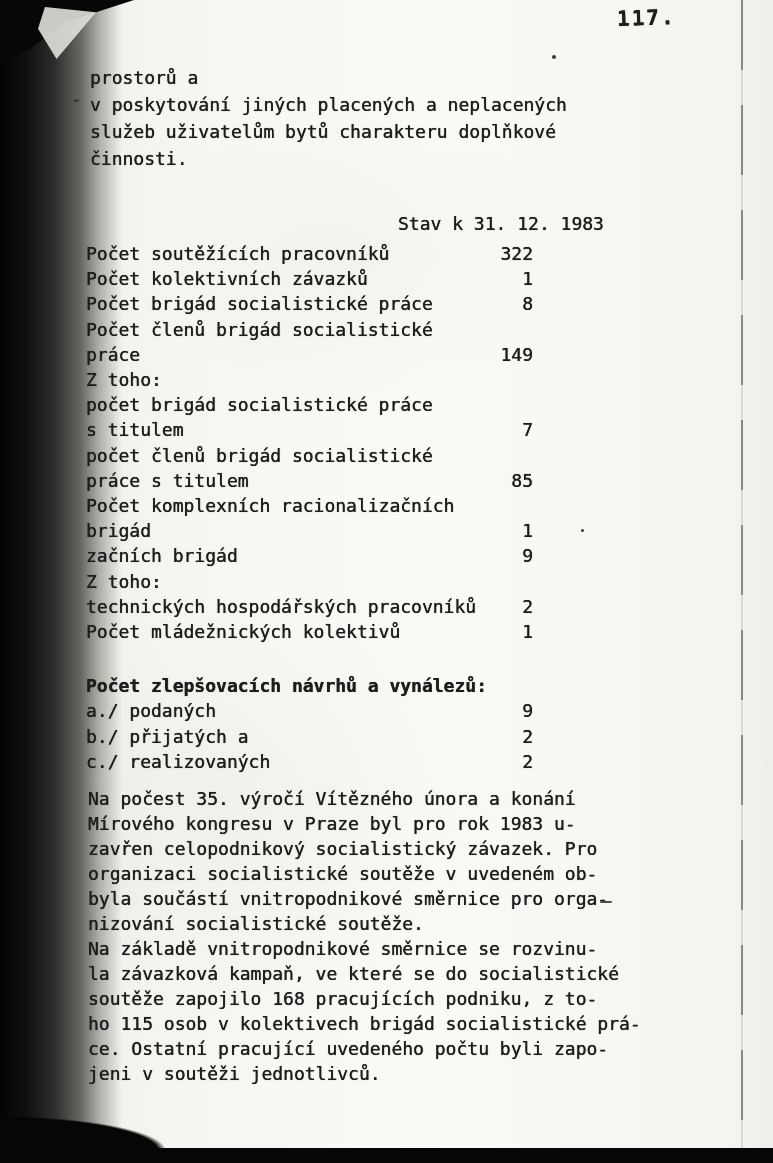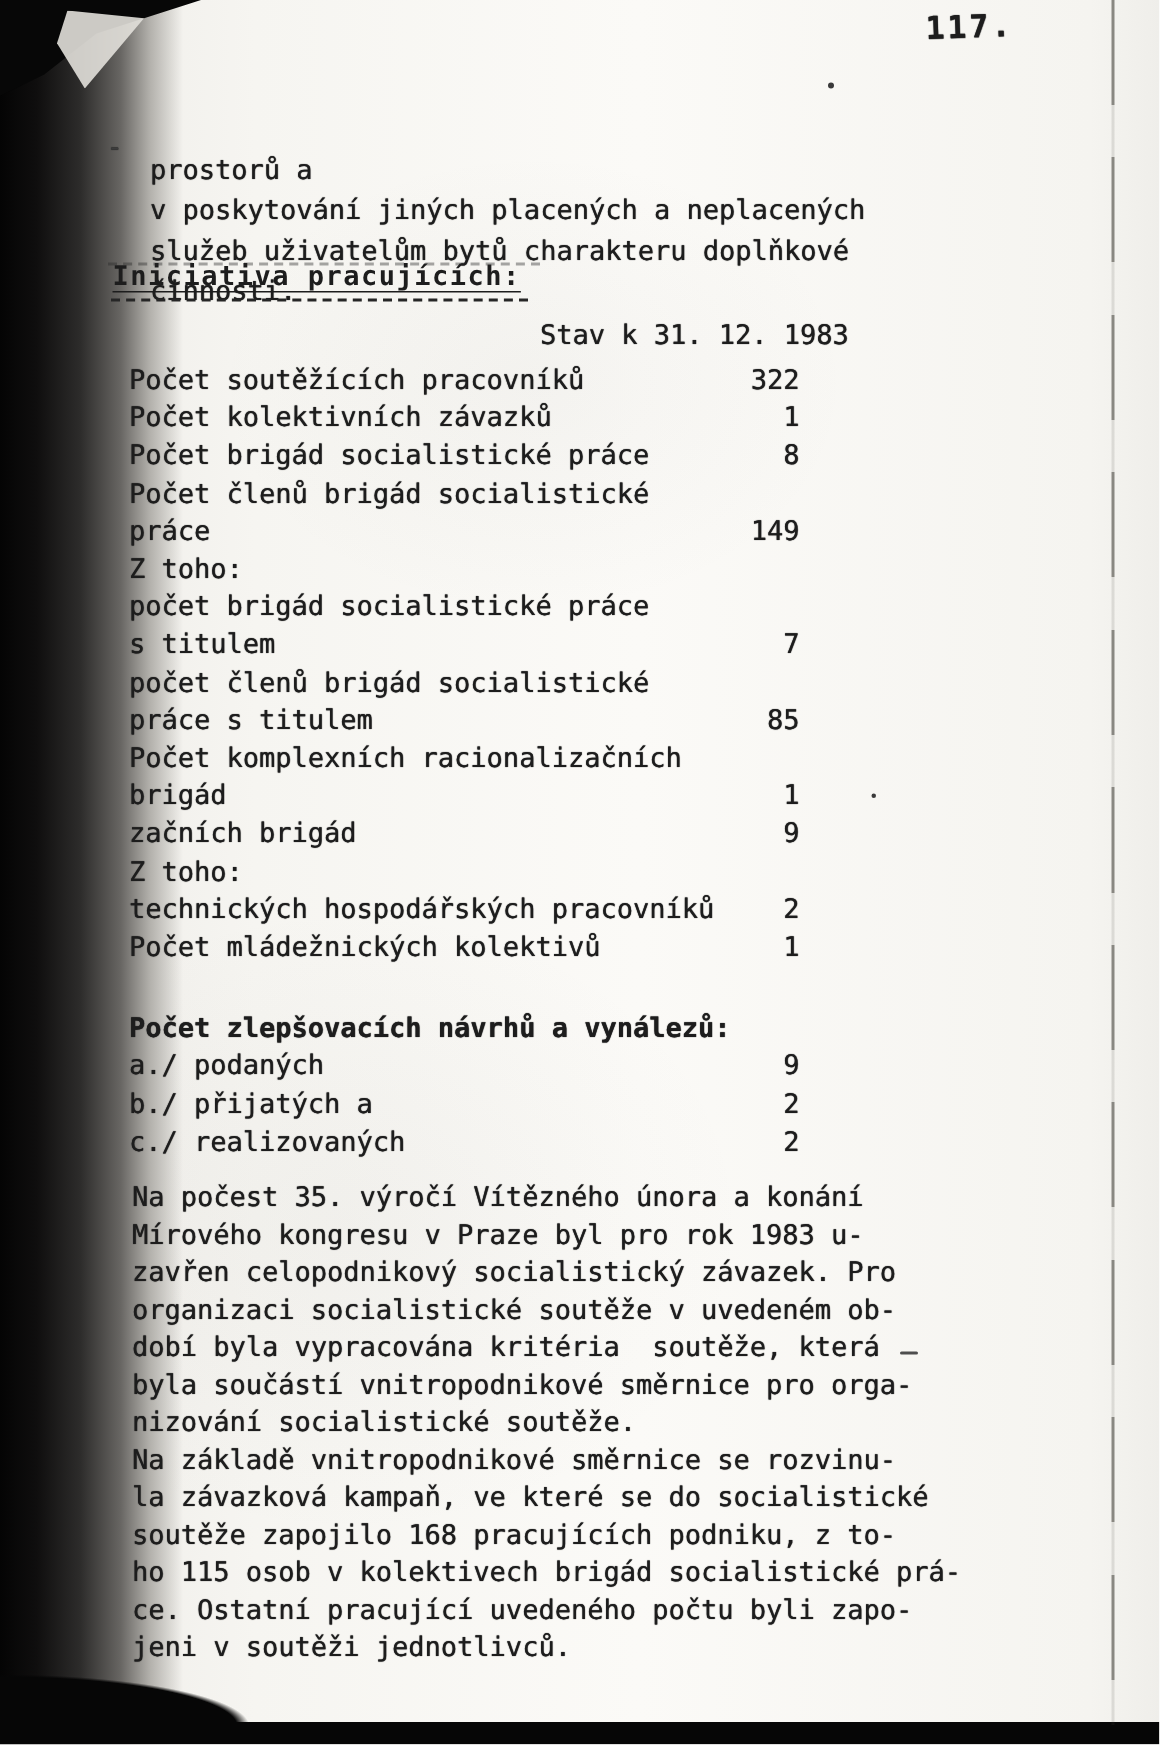--- a/index.html
+++ b/index.html
@@ -46,33 +46,33 @@
     font-size:18px;
     white-space:pre;
     text-shadow:0 0 .7px rgba(22,22,22,.9), .3px .3px 0 rgba(22,22,22,.35);
   }
   .pagenum{
     position:absolute;left:617px;top:6px;
     font-size:21px;font-weight:bold;letter-spacing:2px;
     transform:rotate(-2deg);
   }
   .dash{position:absolute;left:71px;top:88px;color:#3c3c3c;}
-  .intro{position:absolute;left:100px;top:64px;line-height:27px;margin-top:36px;}
+  .intro{position:absolute;left:90px;top:64px;line-height:27px;}
   .heading{
     position:absolute;left:74px;top:174px;
     font-size:18px;font-weight:bold;letter-spacing:1px;
     text-decoration:underline;text-underline-offset:4px;
     border-bottom:2px dashed #262626;
     padding:0 5px 4px 1px;
   }
   .heading::before{
     content:"";position:absolute;left:-2px;right:-8px;top:1px;
     border-top:2px dashed rgba(40,40,40,.4);
   }
-  .caption{position:absolute;left:360px;top:213px;}
+  .caption{position:absolute;left:398px;top:213px;}
   .stats{position:absolute;left:86px;top:241px;width:447px;line-height:25.2px;}
   .stats .row{display:flex;justify-content:space-between;align-items:flex-end;}
   .stats .row.gap{margin-top:29px;font-weight:bold;}
   .stats .val{text-align:right;padding-left:8px;}
   .bodytext{position:absolute;left:88px;top:786px;line-height:25px;}
   .speck{position:absolute;background:#3a3a3a;border-radius:50%;}
   .speck.s1{left:552px;top:55px;width:4px;height:4px;}
   .speck.s2{left:581px;top:529px;width:3px;height:3px;}
   .stray-underscore{position:absolute;left:600px;top:901px;width:12px;height:2px;background:#4e4e4e;border-radius:1px;}
 </style>
@@ -92,21 +92,20 @@
 
   <div class="dash ink">-</div>
 
   <div class="intro">
     <div class="ink">prostorů a</div>
     <div class="ink">v poskytování jiných placených a neplacených</div>
     <div class="ink">služeb uživatelům bytů charakteru doplňkové</div>
     <div class="ink">činnosti.</div>
   </div>
 
-  <div class="heading">Iniciativa pracujících:</div>
 
   <div class="caption ink">Stav k 31. 12. 1983</div>
 
   <div class="stats">
     <div class="row">
         <span class="ink">Počet soutěžících pracovníků</span>
         <span class="ink val">322</span>
       </div>
     <div class="row">
         <span class="ink">Počet kolektivních závazků</span>
@@ -184,21 +183,20 @@
         <span class="ink">c./ realizovaných</span>
         <span class="ink val">2</span>
       </div>
   </div>
 
   <div class="bodytext">
     <div class="ink">Na počest 35. výročí Vítězného února a konání</div>
     <div class="ink">Mírového kongresu v Praze byl pro rok 1983 u-</div>
     <div class="ink">zavřen celopodnikový socialistický závazek. Pro</div>
     <div class="ink">organizaci socialistické soutěže v uvedeném ob-</div>
-    <div class="ink">dobí byla vypracována kritéria  soutěže, která</div>
     <div class="ink">byla součástí vnitropodnikové směrnice pro orga-</div>
     <div class="ink">nizování socialistické soutěže.</div>
     <div class="ink">Na základě vnitropodnikové směrnice se rozvinu-</div>
     <div class="ink">la závazková kampaň, ve které se do socialistické</div>
     <div class="ink">soutěže zapojilo 168 pracujících podniku, z to-</div>
     <div class="ink">ho 115 osob v kolektivech brigád socialistické prá-</div>
     <div class="ink">ce. Ostatní pracující uvedeného počtu byli zapo-</div>
     <div class="ink">jeni v soutěži jednotlivců.</div>
   </div>
 

